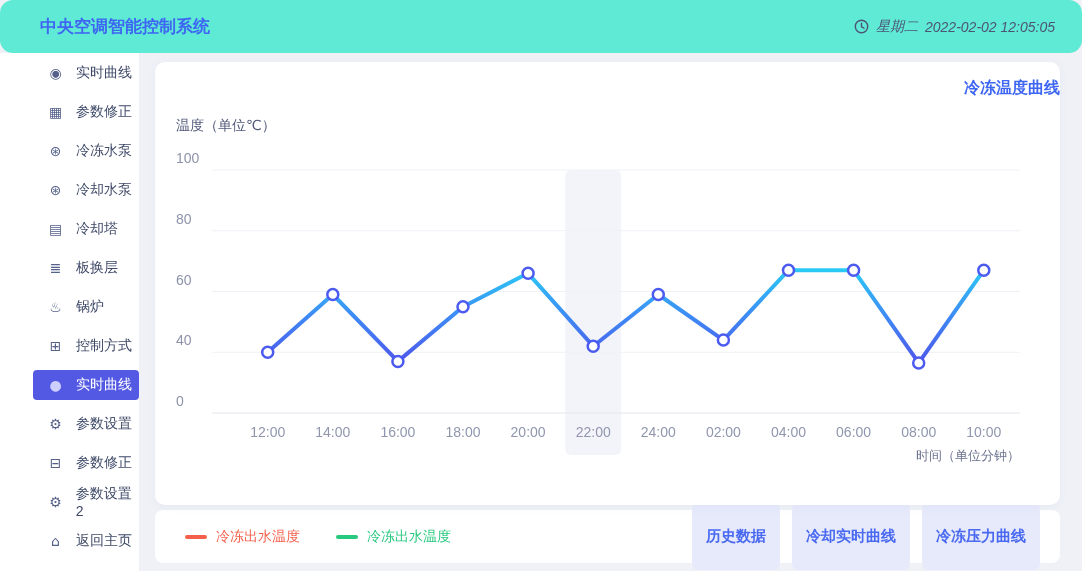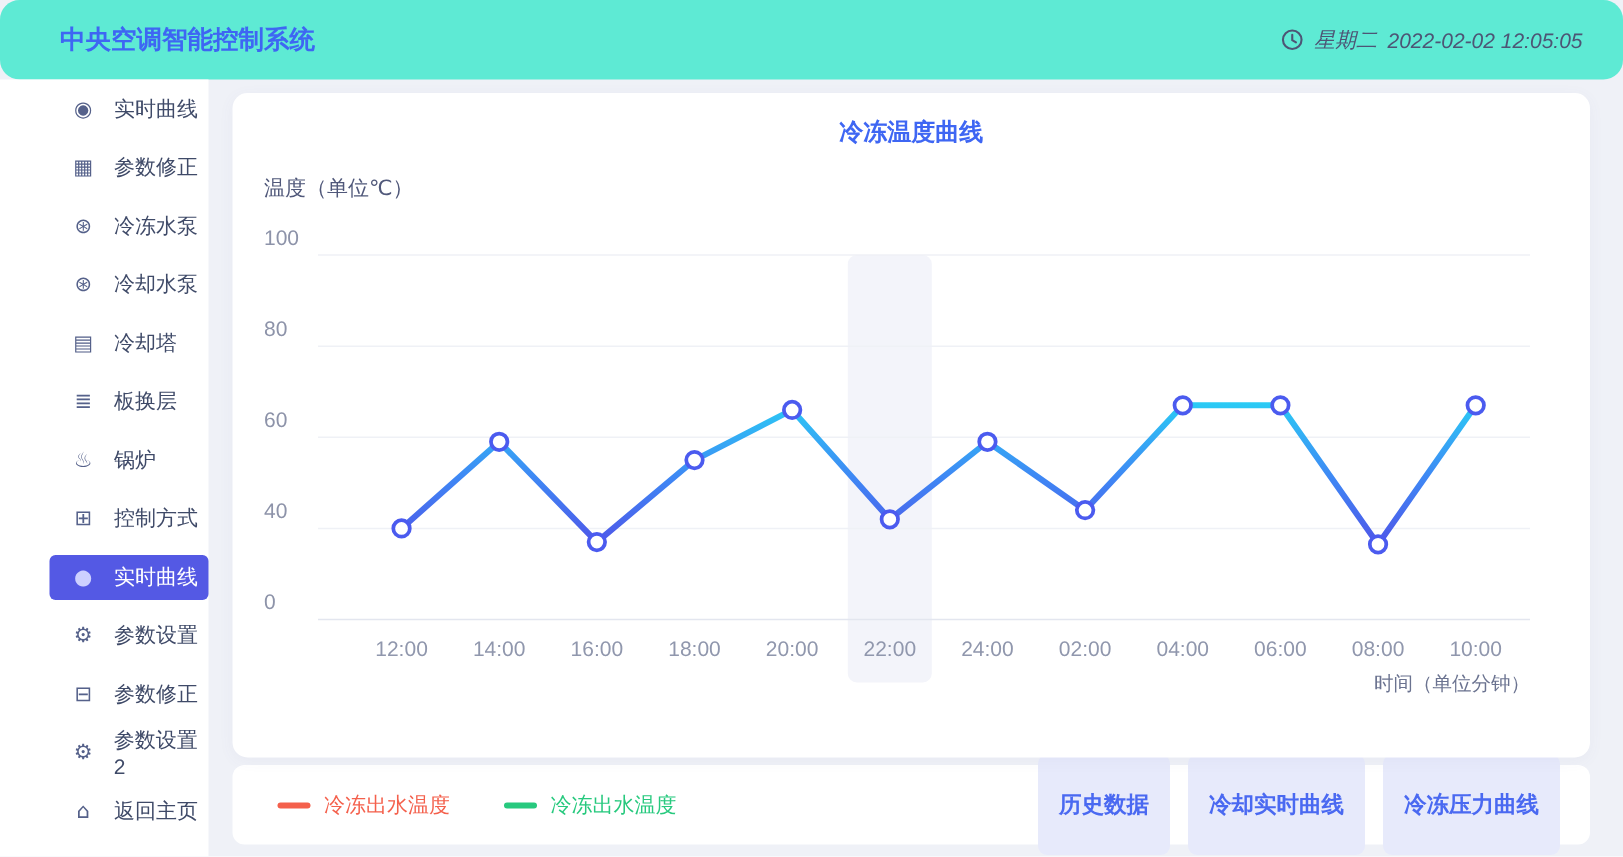--- a/index.html
+++ b/index.html
@@ -31,21 +31,21 @@
                font-family:"DejaVu Sans",sans-serif; }
   .side-item.active .side-icon { color:#cdd0ff; }
   .main { flex:1; padding:9px 22px 0 16px; }
   
   .card {
     position:relative; height:443px; background:#ffffff; border-radius:10px;
     box-shadow:0 2px 10px rgba(90,100,150,.05);
   }
   .chart-title {
     position:absolute; top:16px; left:0; width:100%; margin:0;
-    text-align:center; font-size:16px; font-weight:bold; color:var(--title-blue,#3e66f3);
+    text-align:right; font-size:16px; font-weight:bold; color:var(--title-blue,#3e66f3);
   }
   .card svg { position:absolute; left:0; top:0; }
   
   .footer {
     margin-top:5px; height:53px; background:#ffffff; border-radius:8px;
     display:flex; align-items:center; justify-content:space-between;
     padding:0 20px 0 30px;
   }
   .legend { display:flex; gap:36px;text-align:center; }
   .legend-item { display:flex; align-items:center; gap:9px; font-size:14px; cursor:pointer; }

